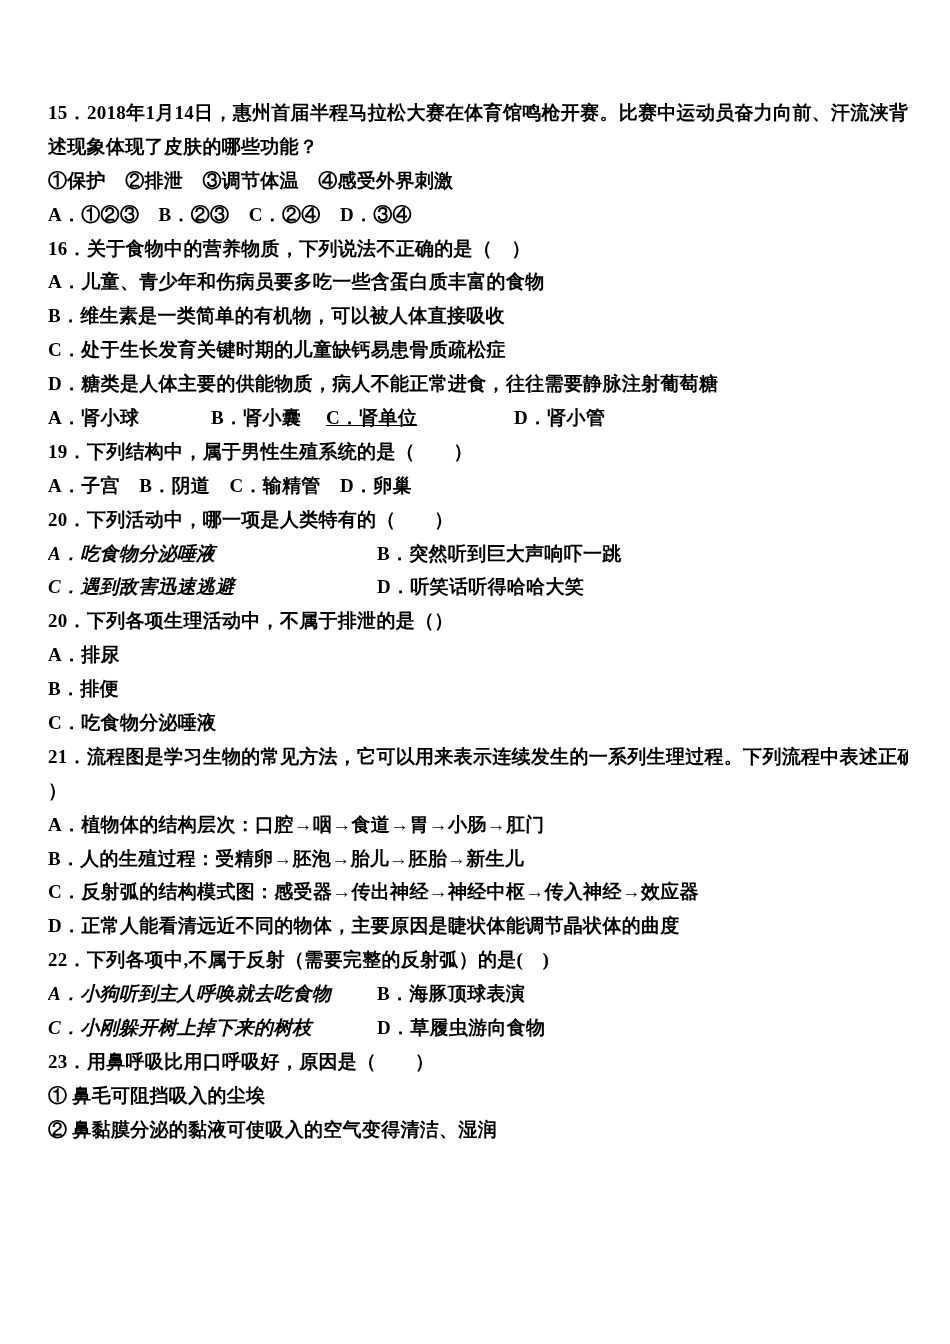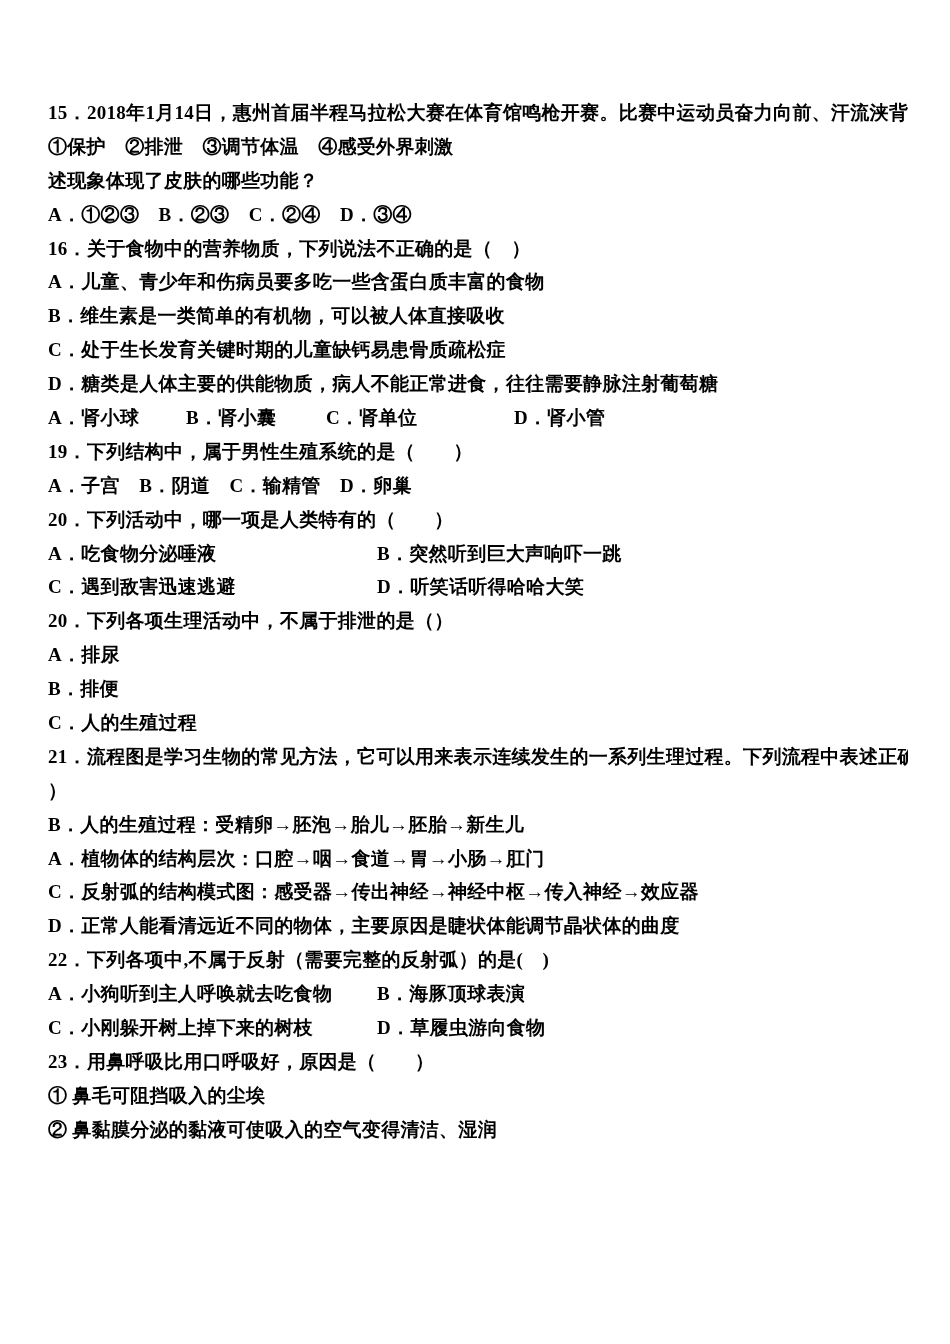--- a/index.html
+++ b/index.html
@@ -28,35 +28,35 @@
     height: 33.9px;
     white-space: nowrap;
     overflow: hidden;
     letter-spacing: 0.3px;
   }
   .row {
     display: flex;
   }
   
   .col4 > span:nth-child(1) { width: 138px; flex: 0 0 auto; }
-  .col4 > span:nth-child(2) { width: 140px; flex: 0 0 auto; }
-  .col4 > span:nth-child(3) { width: 140px; flex: 0 0 auto; }
+  .col4 > span:nth-child(2) { width: 140px; flex: 0 0 auto; text-align: center; }
+  .col4 > span:nth-child(3) { width: 140px; flex: 0 0 auto; text-decoration: underline; }
   .col4 > span:nth-child(4) { flex: 0 0 auto; margin-left: 48px; }
   
-  .col2 > span:nth-child(1) { width: 329px; flex: 0 0 auto; }
+  .col2 > span:nth-child(1) { width: 329px; flex: 0 0 auto; font-style: italic; }
   .col2 > span:nth-child(2) { flex: 0 0 auto; }
 </style>
 </head>
 <body>
 
 <div class="doc">
 
   <div class="line">15．2018年1月14日，惠州首届半程马拉松大赛在体育馆鸣枪开赛。比赛中运动员奋力向前、汗流浃背、满脸通红。上</div>
+  <div class="line">述现象体现了皮肤的哪些功能？</div>
   <div class="line">①保护　②排泄　③调节体温　④感受外界刺激</div>
-  <div class="line">述现象体现了皮肤的哪些功能？</div>
   <div class="line">A．①②③　B．②③　C．②④　D．③④</div>
 
   <div class="line">16．关于食物中的营养物质，下列说法不正确的是（　）</div>
   <div class="line">A．儿童、青少年和伤病员要多吃一些含蛋白质丰富的食物</div>
   <div class="line">B．维生素是一类简单的有机物，可以被人体直接吸收</div>
   <div class="line">C．处于生长发育关键时期的儿童缺钙易患骨质疏松症</div>
   <div class="line">D．糖类是人体主要的供能物质，病人不能正常进食，往往需要静脉注射葡萄糖</div>
 
   <div class="line row col4">
     <span>A．肾小球</span>
@@ -74,26 +74,26 @@
     <span>B．突然听到巨大声响吓一跳</span>
   </div>
   <div class="line row col2">
     <span>C．遇到敌害迅速逃避</span>
     <span>D．听笑话听得哈哈大笑</span>
   </div>
 
   <div class="line">20．下列各项生理活动中，不属于排泄的是（）</div>
   <div class="line">A．排尿</div>
   <div class="line">B．排便</div>
-  <div class="line">C．人的生殖过程</div>
+  <div class="line">C．吃食物分泌唾液</div>
 
   <div class="line">21．流程图是学习生物的常见方法，它可以用来表示连续发生的一系列生理过程。下列流程中表述正确的一项是（</div>
   <div class="line">）</div>
+  <div class="line">A．植物体的结构层次：口腔→咽→食道→胃→小肠→肛门</div>
   <div class="line">B．人的生殖过程：受精卵→胚泡→胎儿→胚胎→新生儿</div>
-  <div class="line">A．植物体的结构层次：口腔→咽→食道→胃→小肠→肛门</div>
   <div class="line">C．反射弧的结构模式图：感受器→传出神经→神经中枢→传入神经→效应器</div>
   <div class="line">D．正常人能看清远近不同的物体，主要原因是睫状体能调节晶状体的曲度</div>
 
   <div class="line">22．下列各项中,不属于反射（需要完整的反射弧）的是(　)</div>
   <div class="line row col2">
     <span>A．小狗听到主人呼唤就去吃食物</span>
     <span>B．海豚顶球表演</span>
   </div>
   <div class="line row col2">
     <span>C．小刚躲开树上掉下来的树枝</span>

